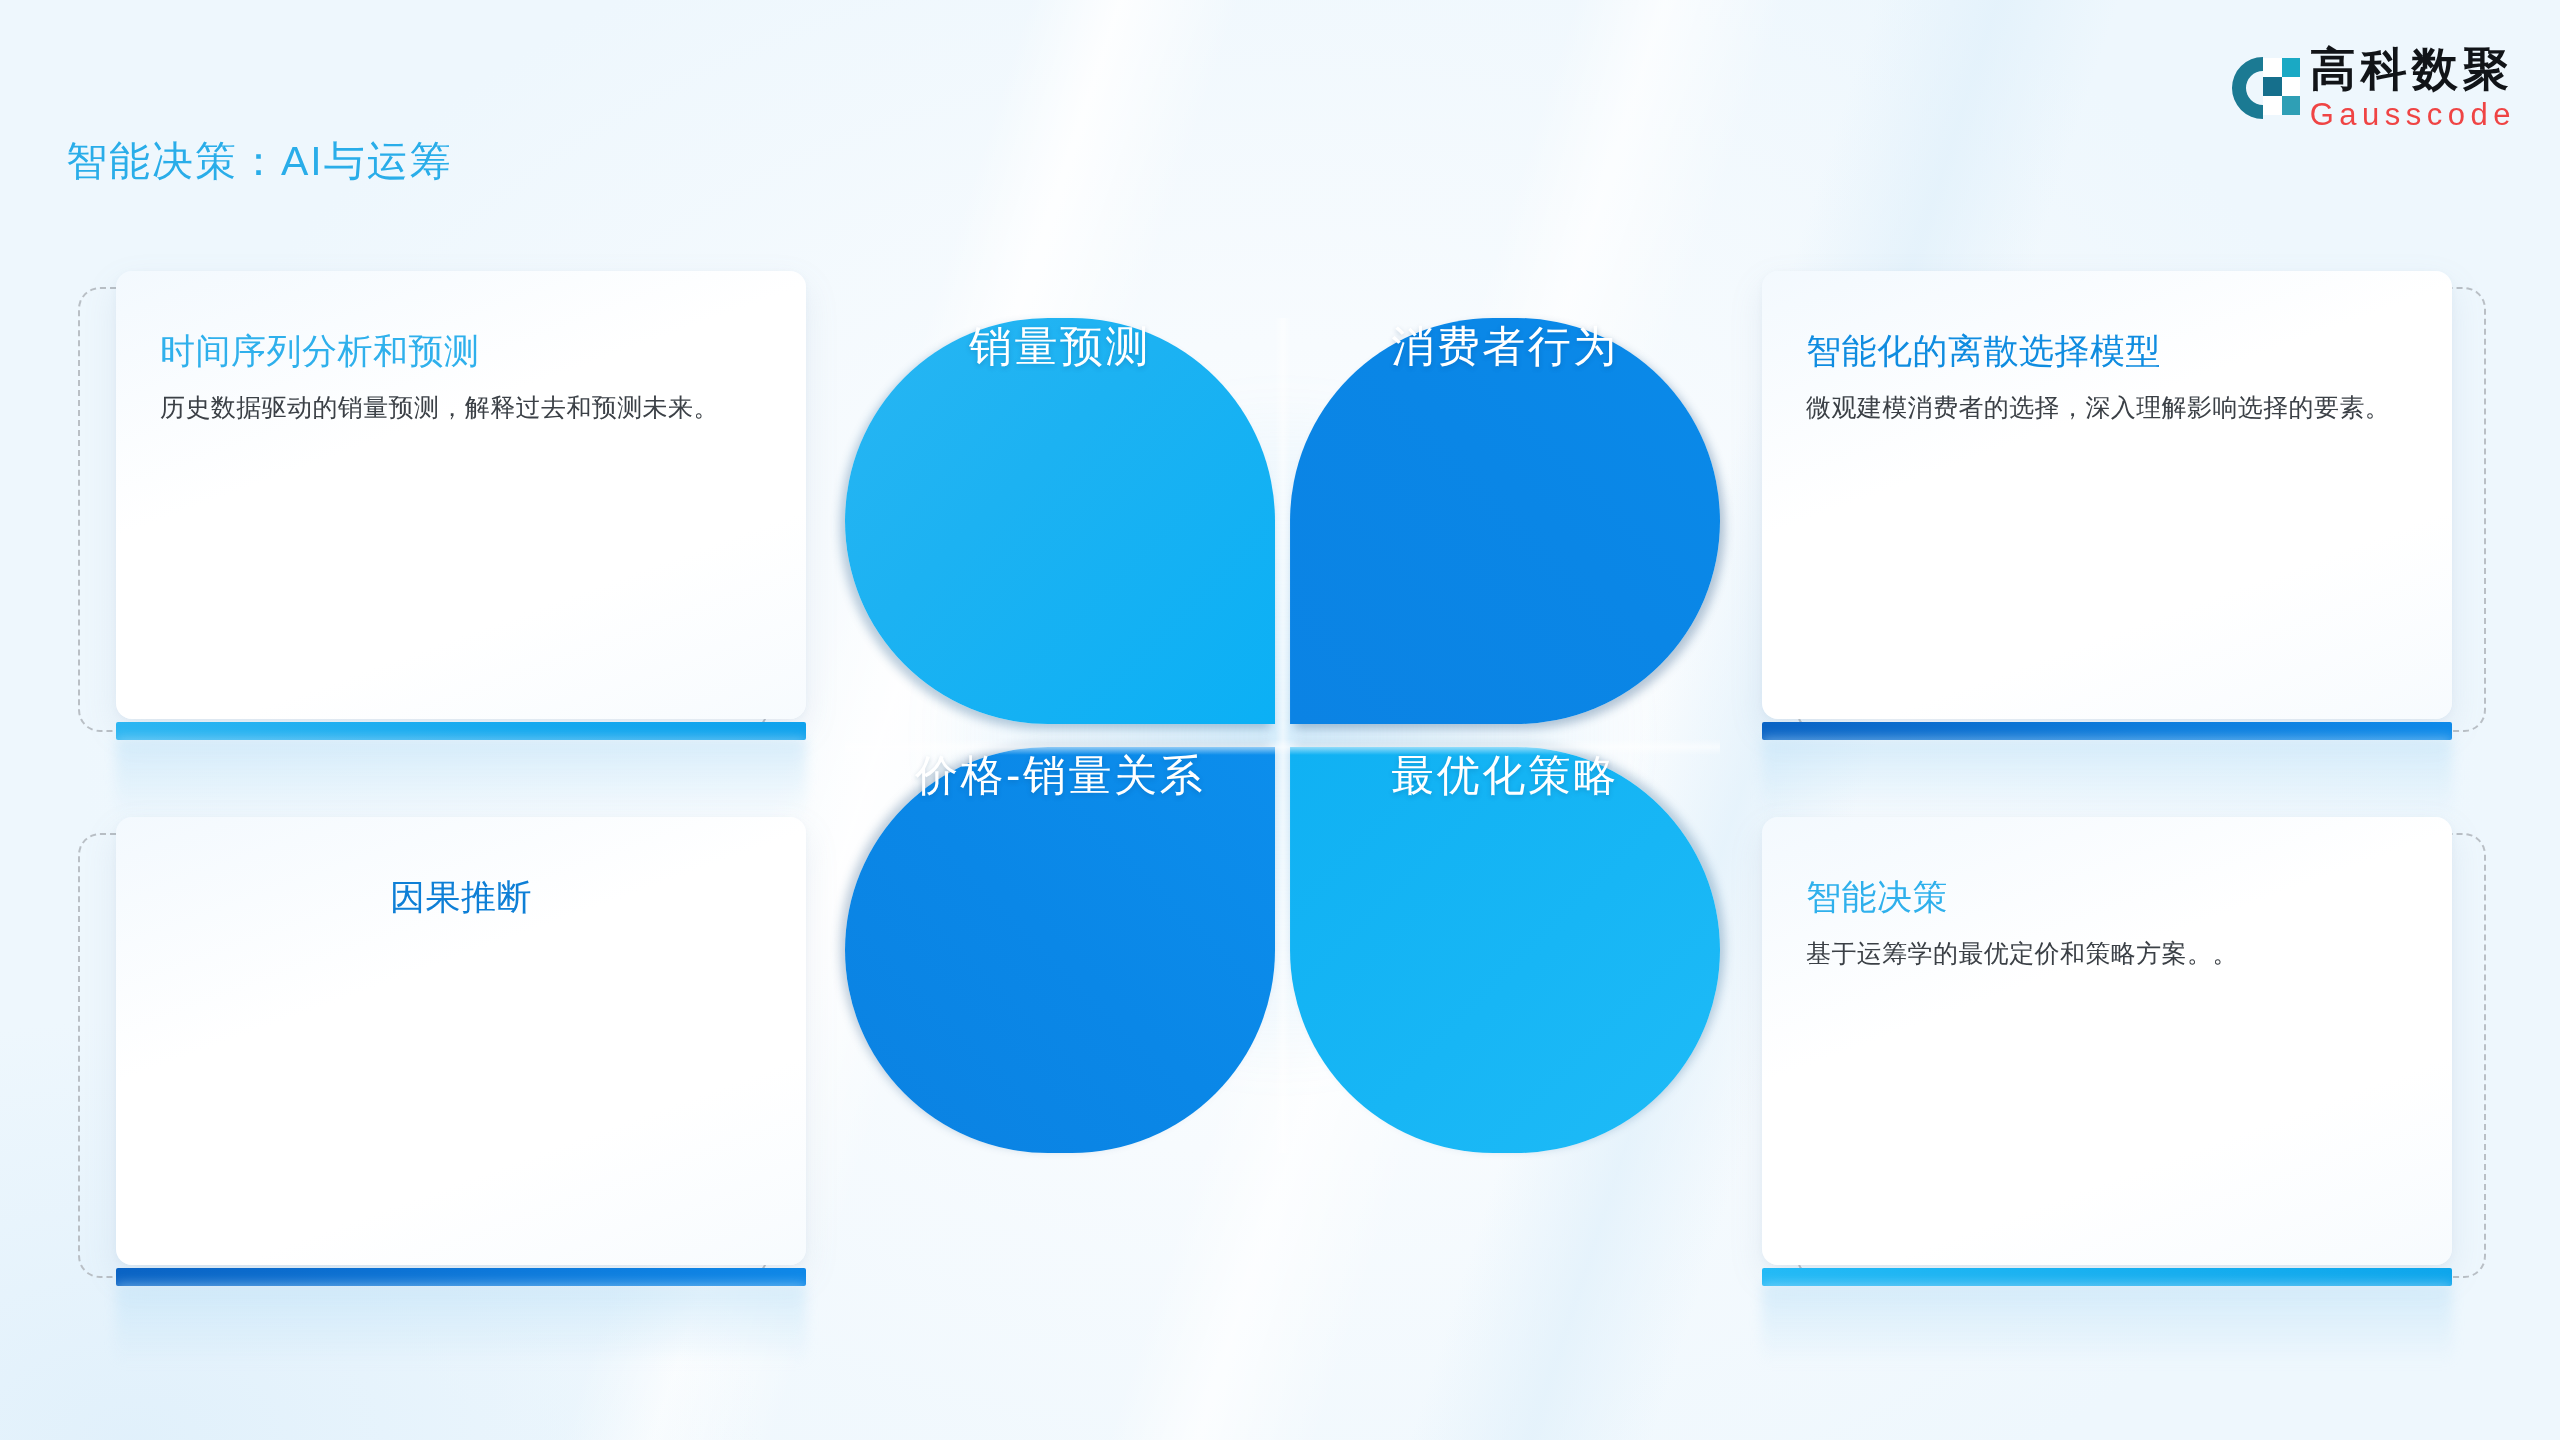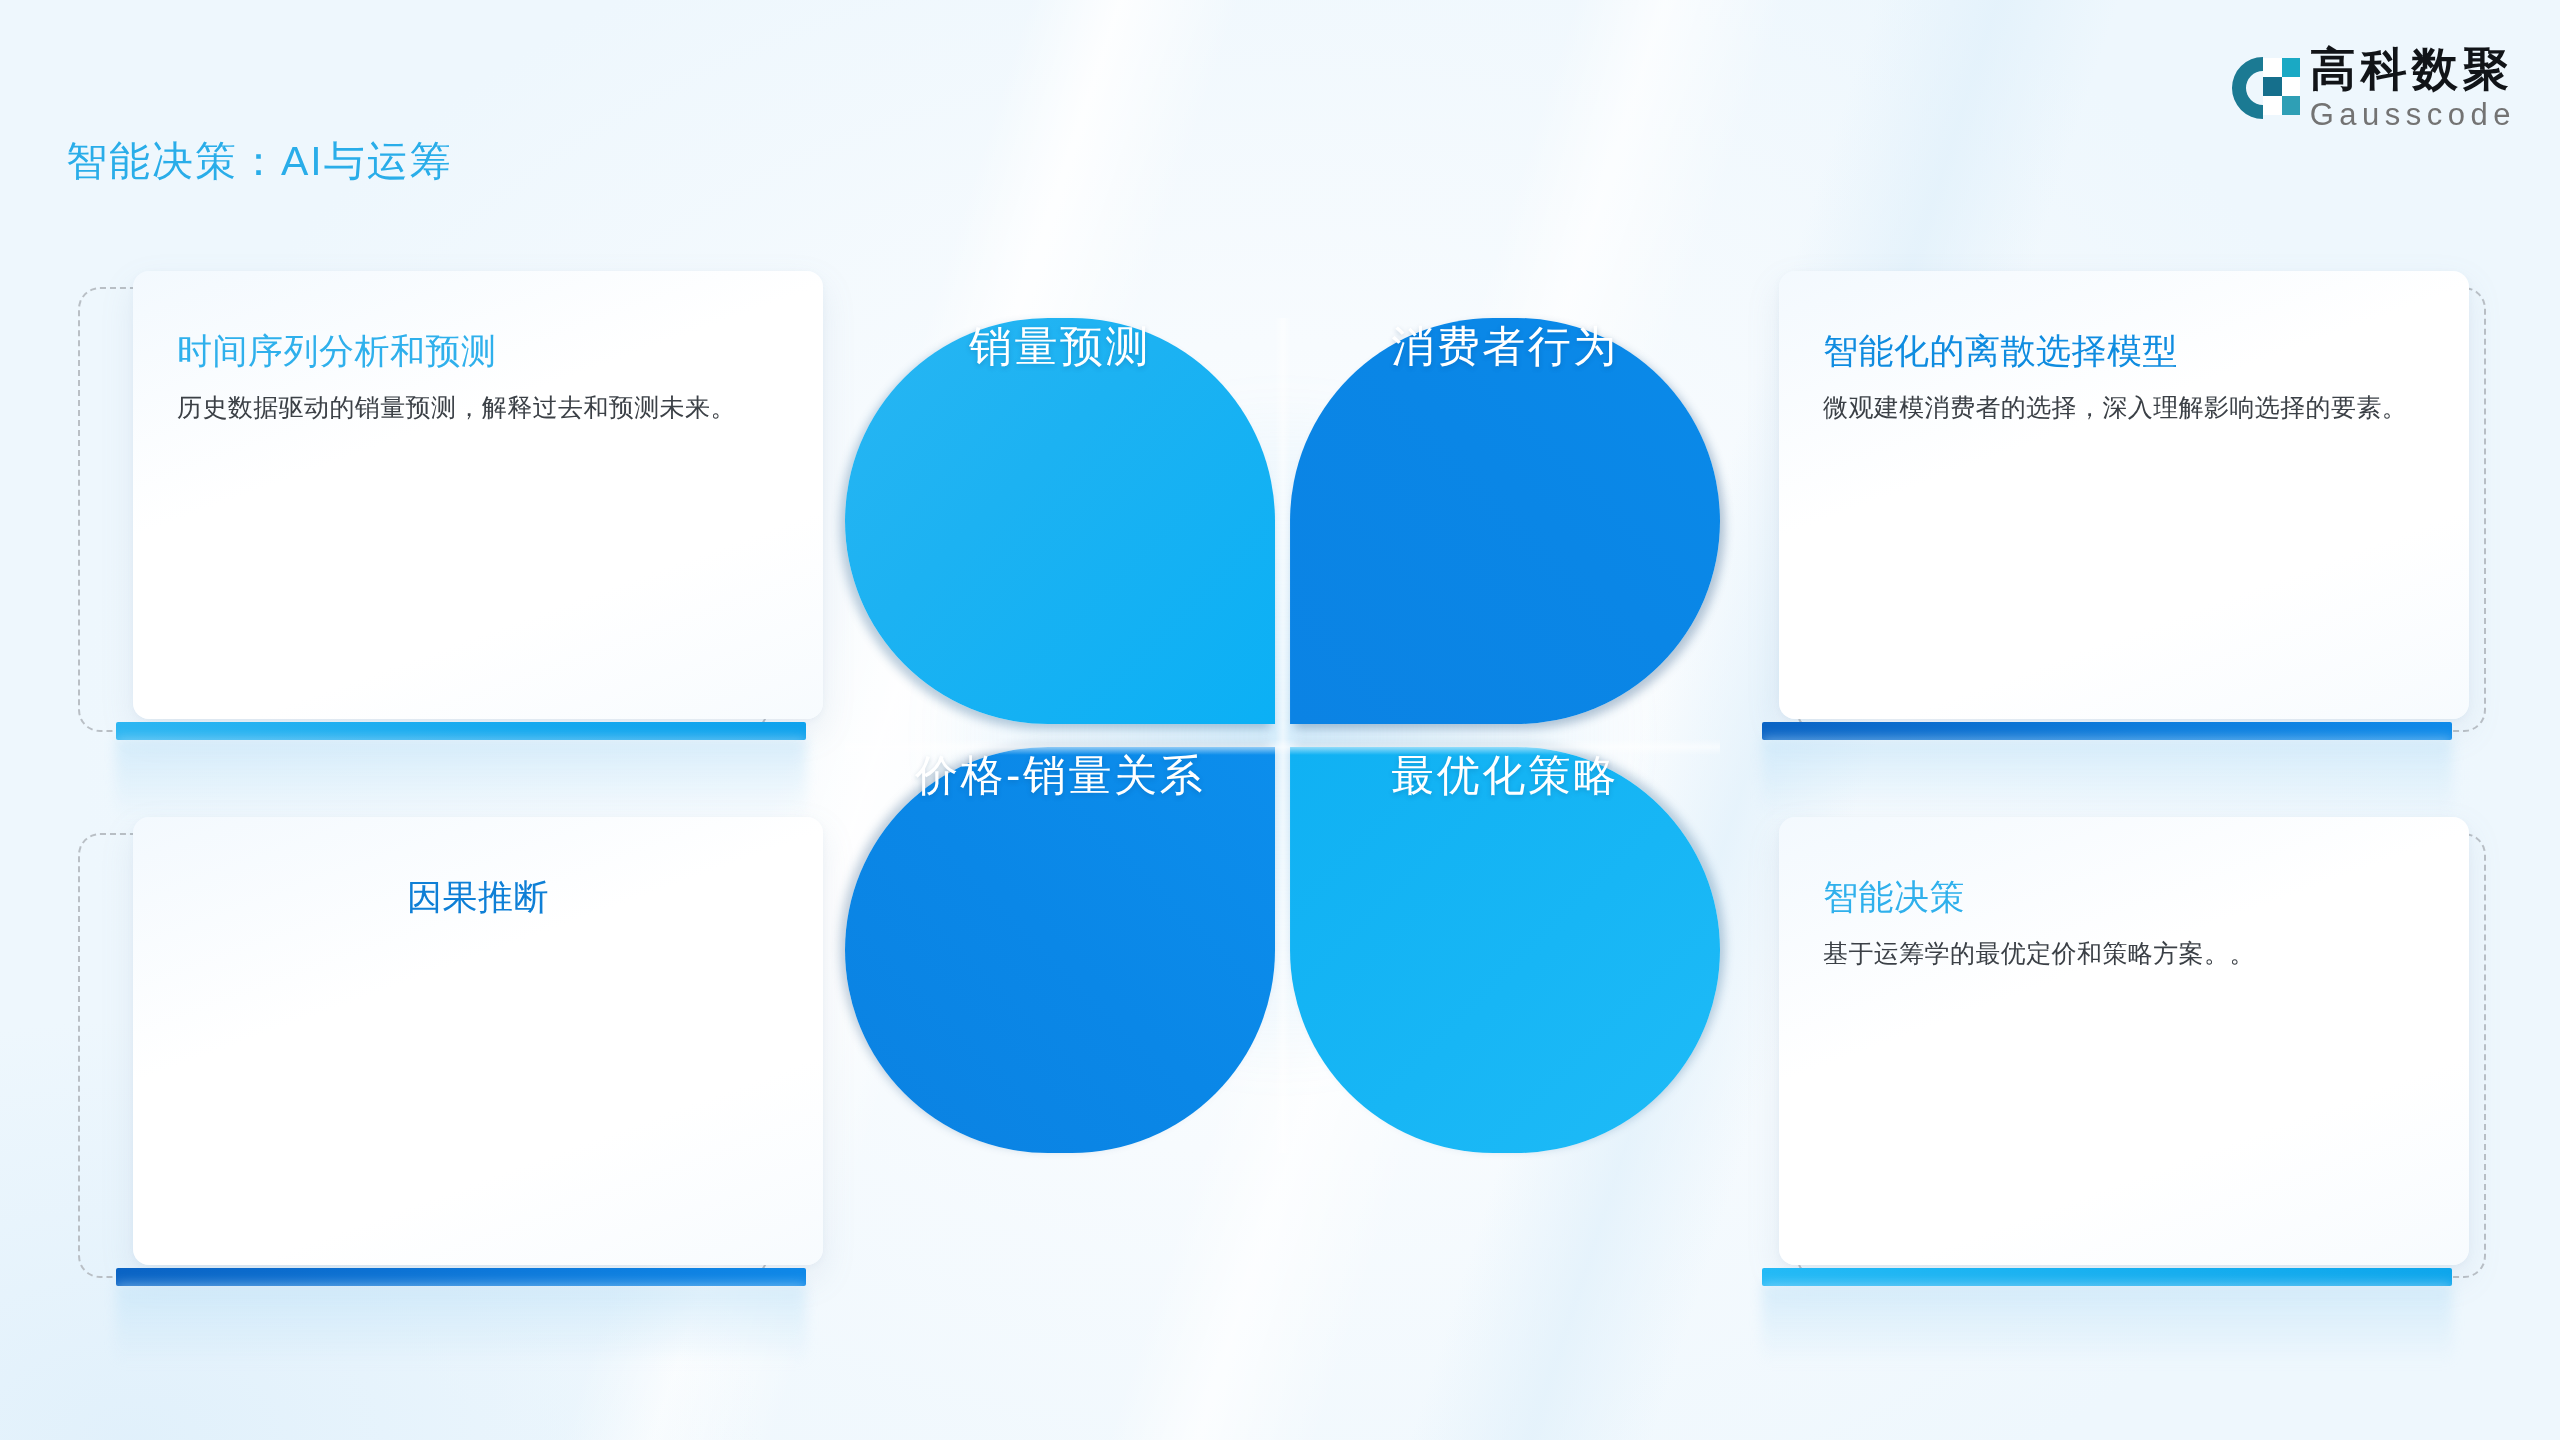--- a/index.html
+++ b/index.html
@@ -24,34 +24,34 @@
 
   
   .page-title{
     position:absolute;left:66px;top:110px;
     font-size:41px;letter-spacing:2px;color:#29ade9;font-weight:400;white-space:nowrap;margin-top:24px;
   }
   .logo{position:absolute;right:44px;top:46px;display:flex;align-items:center;gap:10px;}
   .logo-mark{width:74px;height:74px;position:relative;flex:0 0 auto;}
   .logo-text{display:flex;flex-direction:column;line-height:1;}
   .logo-cn{font-size:46px;color:#111418;letter-spacing:5px;font-weight:700;}
-  .logo-en{font-size:31px;color:#737373;letter-spacing:5.5px;margin-top:7px;font-weight:400;}
+  .logo-en{font-size:31px;color:#ef4444;letter-spacing:5.5px;margin-top:7px;font-weight:400;}
 
   
   .card{
     position:absolute;width:690px;height:445px;
     border:2px dashed #b9bfc5;border-radius:22px;
     box-sizing:border-box;
   }
   .card-inner{
     position:absolute;left:36px;top:-18px;width:690px;height:448px;
     background:linear-gradient(160deg,#f3f9fe 0%,#ffffff 38%,#ffffff 70%,#f7fbfe 100%);
     border-radius:16px;
     box-shadow:0 14px 34px rgba(120,150,180,.13), 0 2px 6px rgba(130,160,190,.07);
-    box-sizing:border-box;padding:58px 44px 0 44px;overflow:hidden;margin-left:17px;
+    box-sizing:border-box;padding:58px 44px 0 44px;overflow:hidden;
   }
   .card-right .card-inner{left:-36px;}
   .card-title{font-size:35px;line-height:1.25;margin:0 0 14px 0;font-weight:400;letter-spacing:.5px;}
   .card-body{font-size:25px;line-height:1.62;color:#3b4046;margin:0;letter-spacing:.4px;font-weight:400;}
   .card-body .tail{display:block;margin-top:30px;}
   .accent-bar{position:absolute;left:36px;bottom:-10px;width:690px;height:18px;border-radius:2px;}
   .card-right .accent-bar{left:-36px;}
   .accent-glow{position:absolute;left:36px;bottom:-88px;width:690px;height:80px;
      background:linear-gradient(180deg,rgba(190,226,248,.55),rgba(190,226,248,0));
      filter:blur(6px);border-radius:0 0 10px 10px;}

